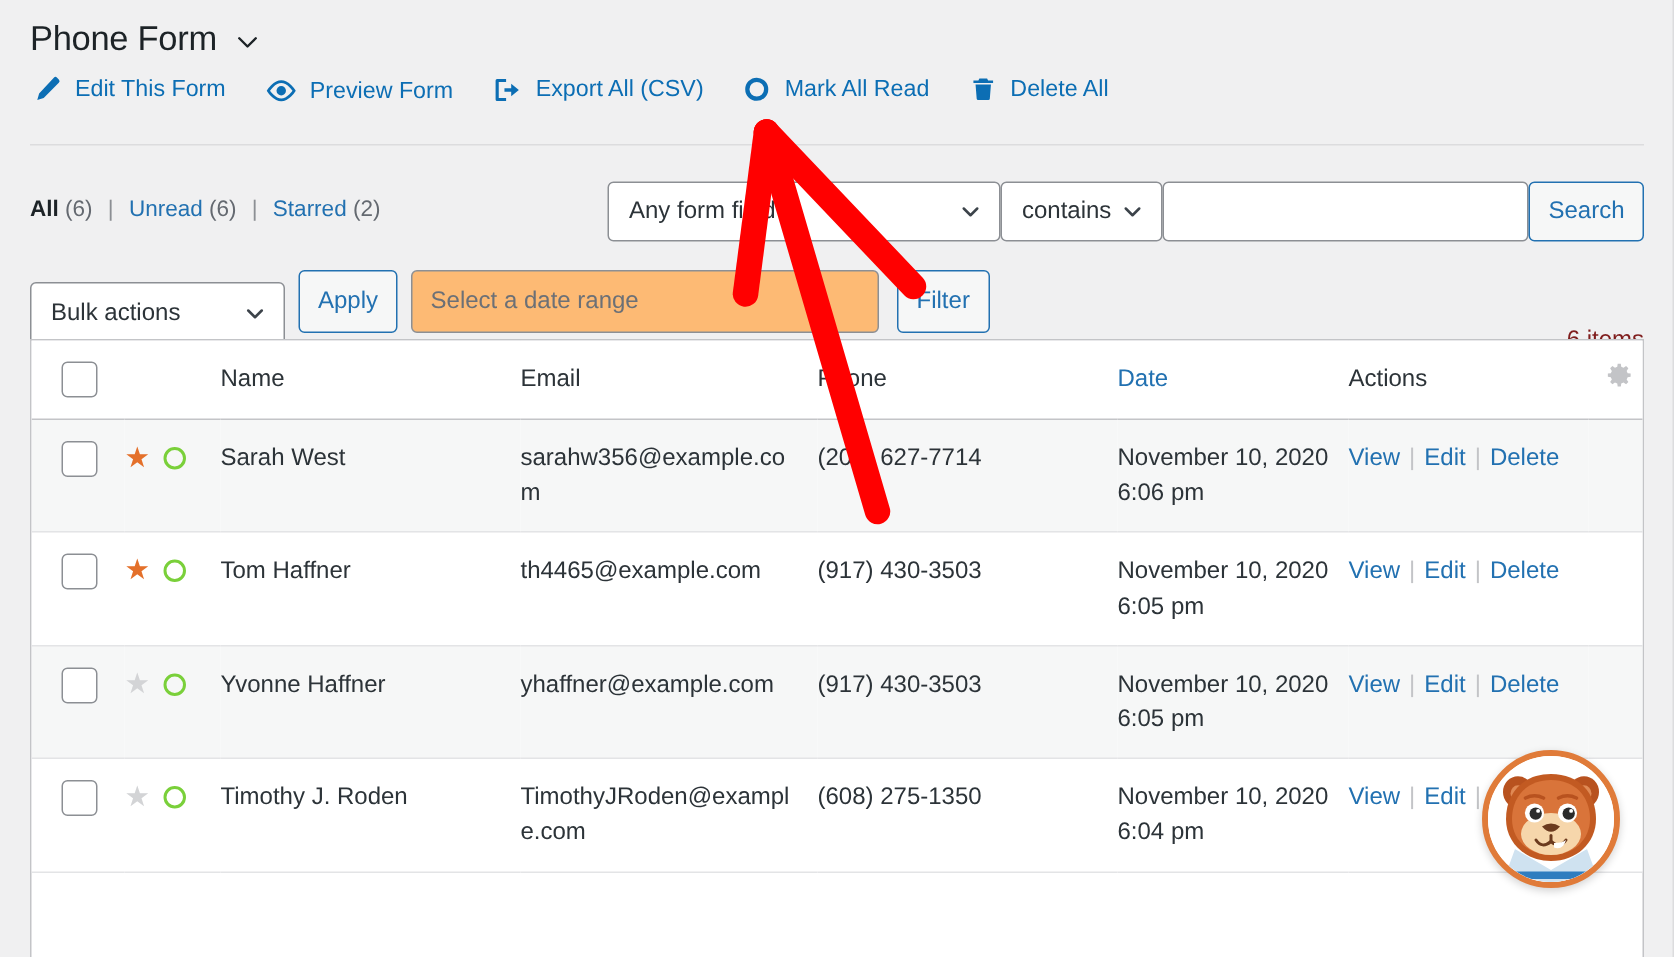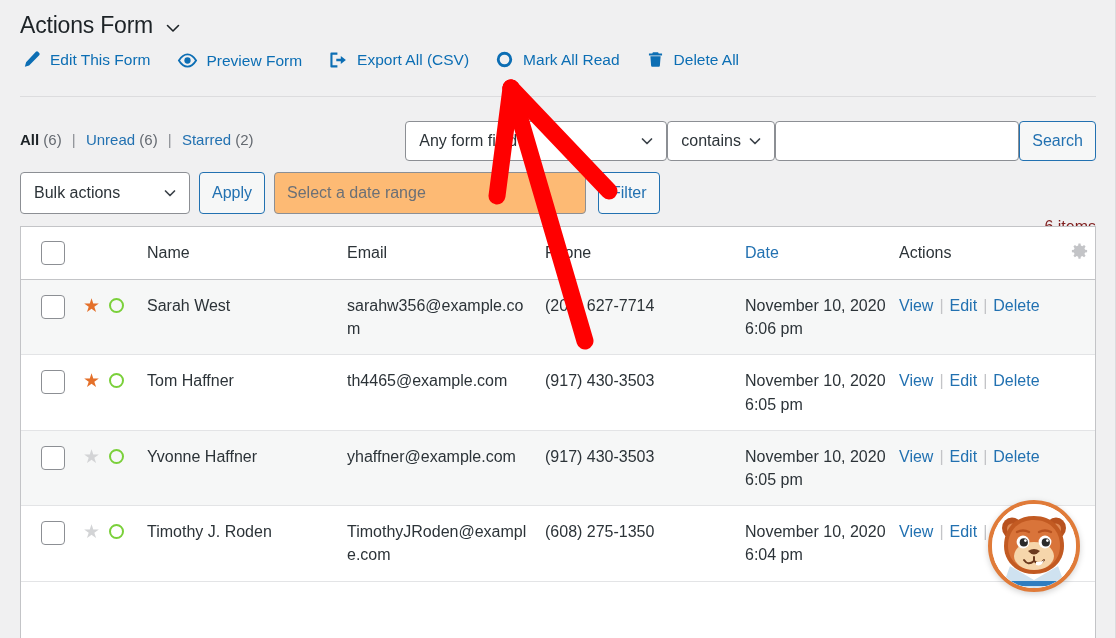--- a/index.html
+++ b/index.html
@@ -86,21 +86,21 @@
     display: flex; align-items: center;
     font-family: "Liberation Sans", sans-serif;
   }
 
   
   .bulkbar { position: absolute; top: 172px; left: 0; right: 0; height: 46px; }
   .bulkbar .left {
     position: absolute; left: 20px; top: 0;
     display: flex; align-items: center; gap: 9px;
   }
-  .sel-bulk { width: 170px; height: 42px; font-size: 16px; }
+  .sel-bulk { width: 170px; height: 42px; font-size: 16px; margin-top: 16px; }
   .btn-apply { height: 42px; }
   .daterange {
     width: 312px; height: 42px; background: #fdba74;
     border: 1px solid #8c8f94; border-radius: 4px;
     font-size: 16px; color: #646970; padding: 0 12px;
     font-family: "Liberation Sans", sans-serif;
   }
   .daterange::placeholder { color: #6c7076; opacity:1; }
   .btn-filter { height: 42px; margin-left: 3px; }
   .items-count {
@@ -173,21 +173,21 @@
 
   
   .edge { position: absolute; right: 0; top: 0; width: 1px; height: 638px; background: #dcdcde; }
 </style>
 </head>
 <body>
 
 <div id="root">
 
   <div class="title-row">
-    <span class="page-title">Actions Form</span>
+    <span class="page-title">Phone Form</span>
     <span class="title-caret">
       <svg width="20" height="20" viewBox="0 0 20 20">
           <path d="M4.5 7.5 L10 13 L15.5 7.5" fill="none" stroke="#1d2327" stroke-width="1.6" stroke-linecap="round" stroke-linejoin="round"></path>
         </svg>
     </span>
   </div>
 
   <div class="toolbar">
 
     <div class="tb-item">

